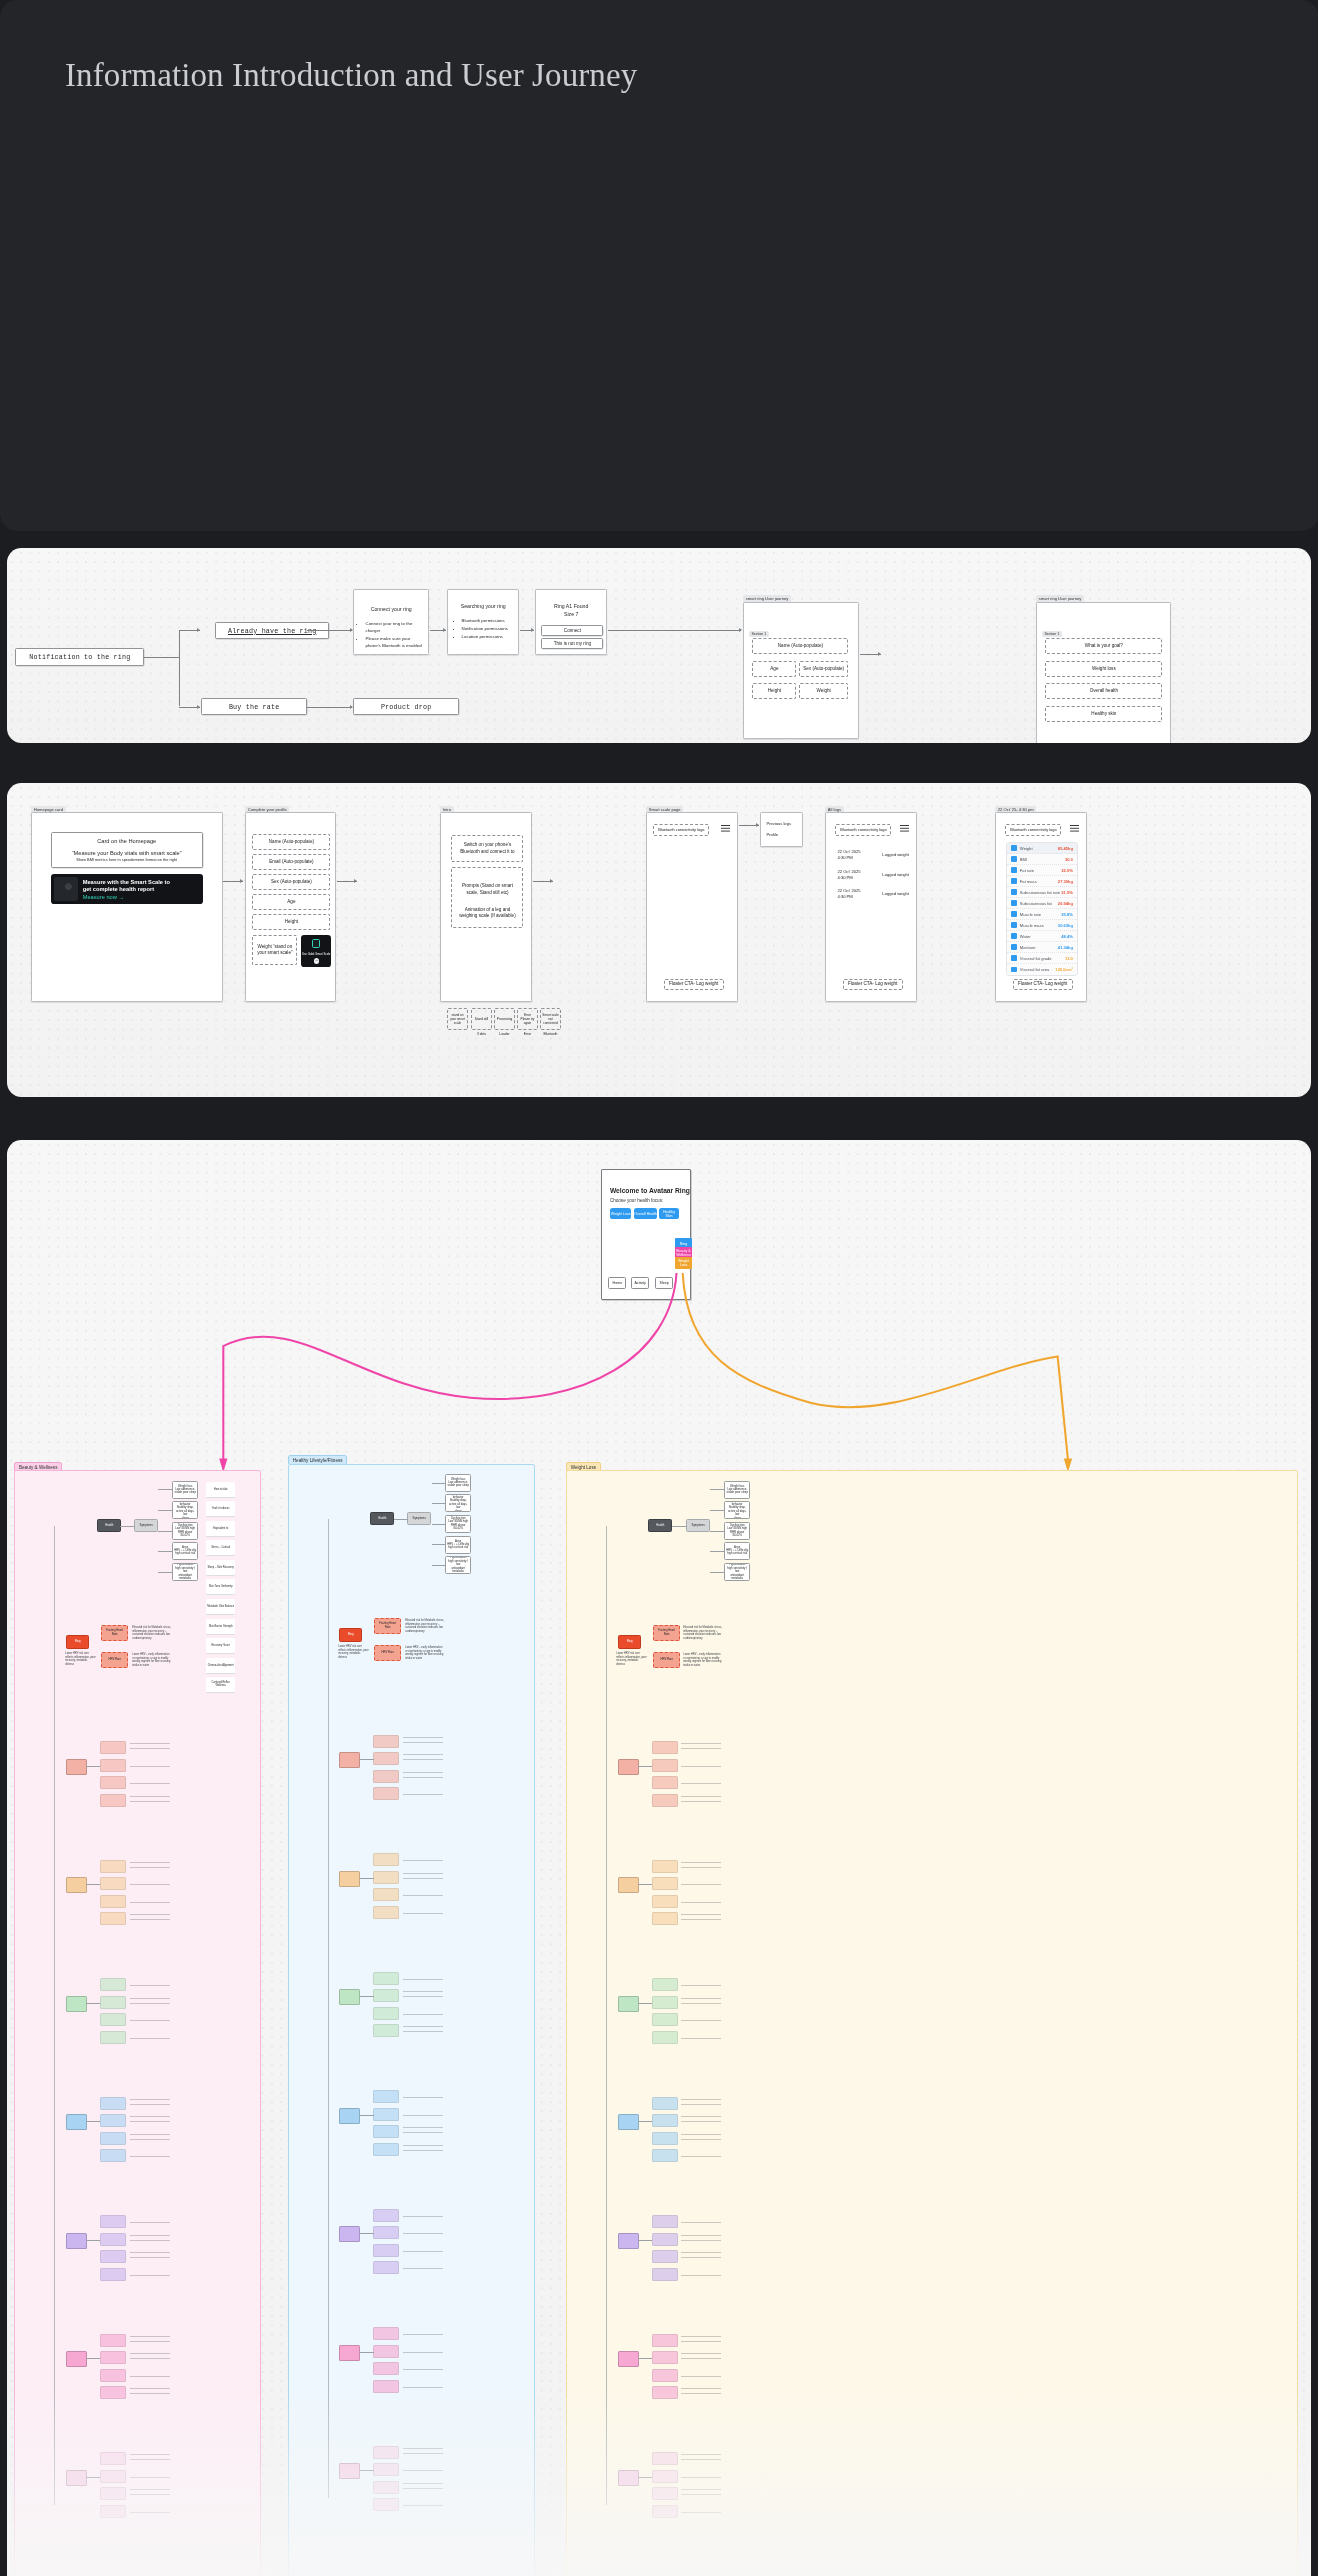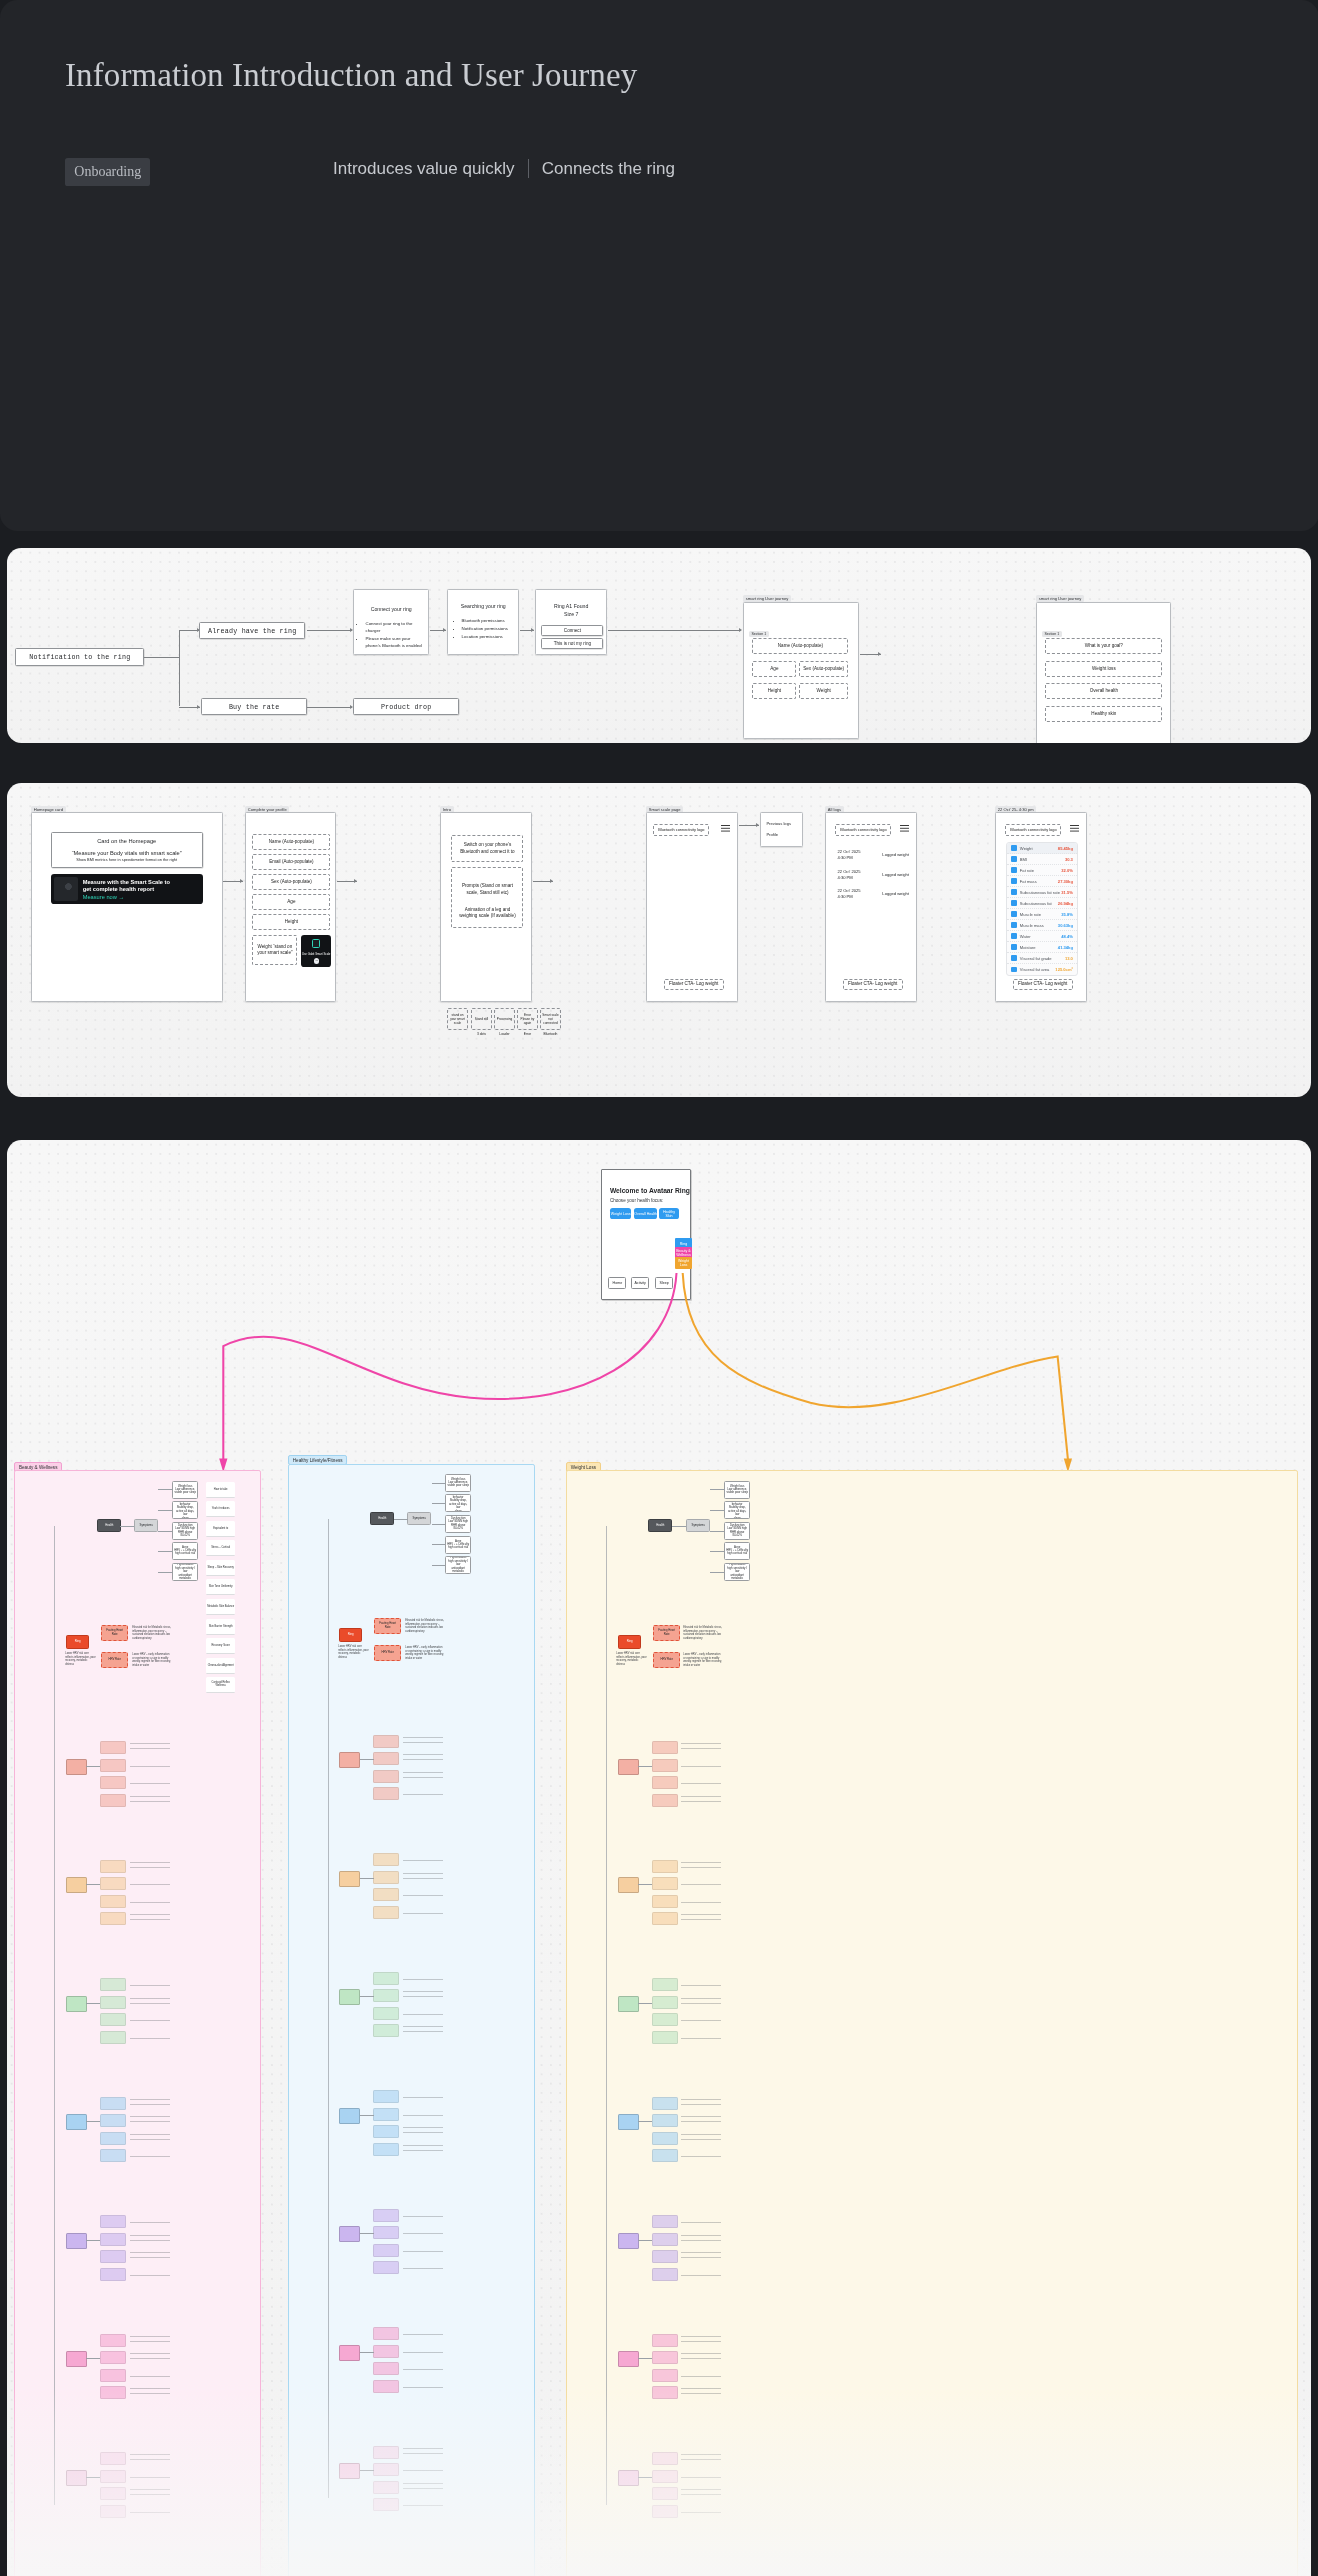--- a/index.html
+++ b/index.html
@@ -98,41 +98,33 @@
   svg.connectors{ position:absolute; left:0; top:0; pointer-events:none; }
   .fadeout{ position:absolute; left:0; bottom:0; width:100%; height:268px;
     background:linear-gradient(180deg, rgba(247,247,247,0) 0%, rgba(247,247,247,.92) 70%, #f4f4f4 100%); }
 </style>
 </head>
 <body>
 
 <div class="page-shell">
   <div class="page-title">Information Introduction and User Journey</div>
   <div class="ia-rows" id="ia-rows">
-      <div class="ia-row">
-        <div class="ia-chip">Onboarding</div>
-        <div class="ia-items">
-          <div class="ia-item">Introduces value quickly</div>
-          <div class="ia-sep"></div>
-          <div class="ia-item">Connects the ring</div>
-        </div>
-      </div>
     </div>
 </div>
 
 <div class="panel panel-1">
 
   <div class="fbox mono" style="left:8.2px; top:100px; width:129px; height:17.5px;">Notification to the ring</div>
 
   <div class="hline" style="left:137px; top:109px; width:35px;"></div>
   <div class="vline" style="left:172px; top:82px; height:76px;"></div>
   <div class="arrow" style="left:172px; top:82px; width:20.6px;"></div>
   <div class="arrow" style="left:172px; top:159px; width:20.6px;"></div>
 
-  <div class="fbox mono" style="left:192px; top:74px; width:106px; height:17px;">Already have the ring</div>
+  <div class="fbox mono" style="left:208px; top:74px; width:114px; height:17px;text-decoration:underline;">Already have the ring</div>
   <div class="fbox mono" style="left:194px; top:150px; width:106px; height:17px;">Buy the rate</div>
   <div class="arrow" style="left:300px; top:82px; width:45px;"></div>
   <div class="arrow" style="left:300px; top:159px; width:45px;"></div>
   <div class="fbox mono" style="left:346px; top:150px; width:106px; height:17px;">Product drop</div>
 
   <div class="screen" style="left:346px; top:41px; width:76px; height:66px;">
     <div class="ctitle" style="top:15.5px; font-size:5.2px;">Connect your ring</div>
     <ul class="bullets" style="left:4.1px; top:30px; width:68px; font-size:4.4px; line-height:1.7;">
       <li>Connect your ring to the charger</li>
       <li>Please make sure your phone's Bluetooth is enabled</li>

